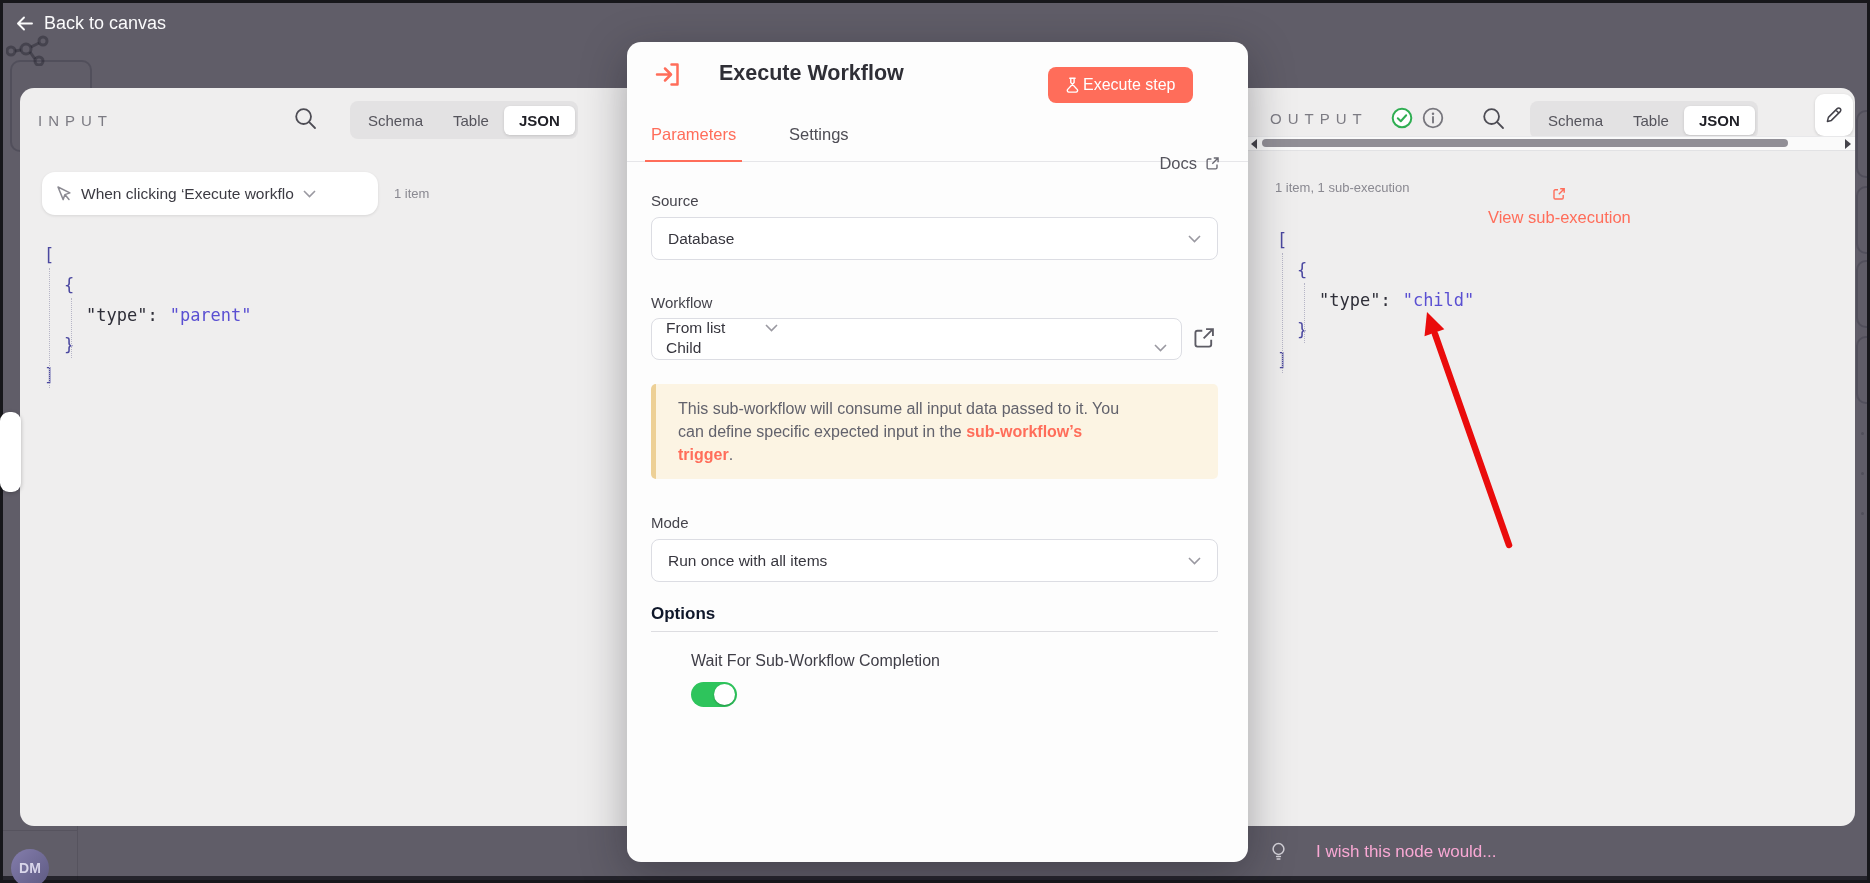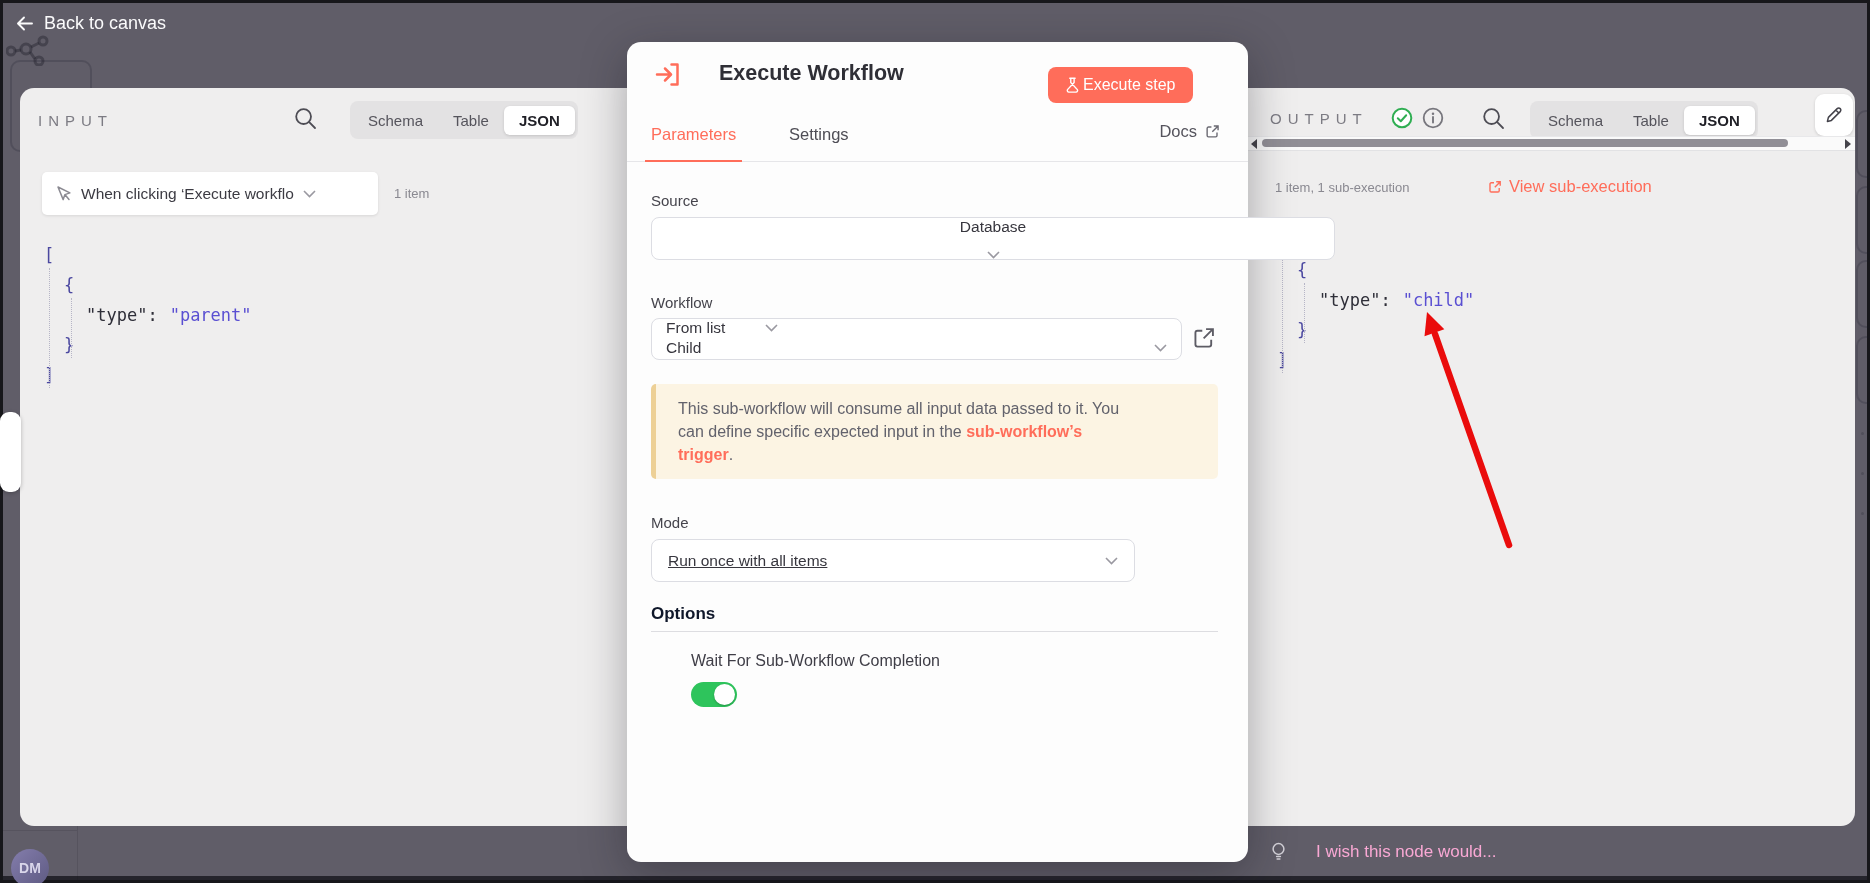--- a/index.html
+++ b/index.html
@@ -19,21 +19,21 @@
   
   .ndv{left:20px;top:88px;width:1835px;height:738px;background:#efeeee;border-radius:14px;}
   .side-handle{left:0;top:412px;width:21px;height:80px;background:#ffffff;border-radius:9px;
     box-shadow:0 1px 4px rgba(0,0,0,.25);}
   .panel-title{font-size:15px;font-weight:500;letter-spacing:6px;color:#7c7b83;}
 
   .seg-tabs{display:flex;align-items:center;background:#e3e2e3;border-radius:8px;padding:3px;height:38px;box-sizing:border-box;}
   .seg-tab{padding:6px 15px;font-size:15px;color:#55545c;border-radius:6px;white-space:nowrap;cursor:pointer;}
   .seg-tab.active{background:#ffffff;color:#1f1f26;font-weight:bold;box-shadow:0 1px 3px rgba(0,0,0,.14);}
 
-  .run-pill{display:flex;align-items:center;gap:9px;background:#fff;border-radius:5px;height:43px;
+  .run-pill{display:flex;align-items:center;gap:9px;background:#fff;border-radius:13px;height:43px;
     padding:0 12px 0 13px;box-sizing:border-box;box-shadow:0 1px 3px rgba(0,0,0,.10);cursor:pointer;}
   .run-pill .txt{font-size:15.5px;color:#3c3b43;white-space:nowrap;overflow:hidden;max-width:252px;}
   .muted{color:#8a8991;font-size:13px;text-align:center;}
 
   
   .code{font-family:"DejaVu Sans Mono",monospace;font-size:17px;}
   .cl{height:30px;line-height:30px;white-space:pre;}
   .ind1{display:inline-block;width:20px;}
   .ind2{display:inline-block;width:42px;}
   .pn{color:#4b48a0;}
@@ -43,21 +43,21 @@
 
   
   .modal{left:627px;top:42px;width:621px;height:820px;background:#fdfdfd;border-radius:14px;
     box-shadow:0 12px 45px rgba(20,20,30,.35);}
   .modal-title{font-size:21.5px;font-weight:600;color:#2f2f36;}
   .exec-btn{display:flex;align-items:center;gap:3px;background:#ff6d5a;border-radius:8px;height:36px;
     padding:0 17px;color:#fff;font-size:16px;cursor:pointer;border:none;}
   .ndv-tab{font-size:16.5px;line-height:52px;padding:0 6px;cursor:pointer;}
   .ndv-tab.active{color:#ff6d5a;border-bottom:2px solid #ff6d5a;}
   .ndv-tab.idle{color:#4e4d55;}
-  .docs{display:flex;align-items:center;gap:8px;color:#55545d;font-size:16.5px;cursor:pointer;}
+  .docs{display:flex;align-items:center;gap:8px;color:#55545d;font-size:16.5px;cursor:pointer;margin-top:32px;}
   .field-label{font-size:15px;color:#45444c;}
   .select{display:flex;align-items:center;background:#fff;border:1px solid #dcdde3;border-radius:8px;
     height:43px;box-sizing:border-box;padding:0 16px;font-size:15.5px;color:#37363e;cursor:pointer;}
   .select .grow{flex:1;}
   .wf-box{display:flex;align-items:stretch;background:#fff;border:1px solid #dcdde3;border-radius:8px;
     height:42px;box-sizing:border-box;font-size:15.5px;color:#37363e;}
   .wf-seg{display:flex;align-items:center;padding:0 14px;cursor:pointer;}
   .wf-div{width:1px;background:#e0e1e7;}
   .notice{background:#fcf4e3;border-left:5px solid #edd096;border-radius:5px;
     padding:13px 85px 13px 22px;font-size:16px;line-height:23px;color:#62626c;}
@@ -190,21 +190,21 @@
         </svg>
     </span>
   </div>
 
   <div class="abs scroll-track" style="left:1248px;top:136px;width:607px;height:13px;"></div>
   <div class="abs tri-l" style="left:1251px;top:139px;"></div>
   <div class="abs tri-r" style="left:1845px;top:139px;"></div>
   <div class="scroll-thumb" style="left:1262px;top:139px;width:526px;height:8px;"></div>
 
   <div class="abs muted" style="left:1275px;top:180px;">1 item, 1 sub-execution</div>
-  <div class="abs view-link" style="left:1488px;top:177px;">
+  <div class="abs view-link" style="left:1488px;top:187px;flex-direction:column;">
     <span class="icon">
       <svg width="14" height="14" viewBox="0 0 14 14">
           <path d="M6 2.8 H3.2 A1.2 1.2 0 0 0 2 4 V10.8 A1.2 1.2 0 0 0 3.2 12 H10 A1.2 1.2 0 0 0 11.2 10.8 V8" fill="none" stroke="#ff6d5a" stroke-width="1.4"></path>
           <path d="M8.2 1.8 H12.2 V5.8 M12 2 L6.8 7.2" fill="none" stroke="#ff6d5a" stroke-width="1.4"></path>
         </svg>
     </span>
     <span>View sub-execution</span>
   </div>
 
   <div class="abs code" style="left:1277px;top:225px;">
@@ -249,21 +249,21 @@
         <span class="icon">
           <svg width="15" height="15" viewBox="0 0 14 14">
               <path d="M6 2.8 H3.2 A1.2 1.2 0 0 0 2 4 V10.8 A1.2 1.2 0 0 0 3.2 12 H10 A1.2 1.2 0 0 0 11.2 10.8 V8" fill="none" stroke="#6a6972" stroke-width="1.3"></path>
               <path d="M8.2 1.8 H12.2 V5.8 M12 2 L6.8 7.2" fill="none" stroke="#6a6972" stroke-width="1.3"></path>
             </svg>
         </span>
       </div>
     </div>
 
     <div class="abs field-label" style="left:24px;top:150px;">Source</div>
-    <div class="abs select" style="left:24px;top:175px;width:684px;flex-direction:column;">
+    <div class="abs select" style="left:24px;top:175px;width:567px;">
       <span class="grow">Database</span>
       <span class="icon">
         <svg width="13" height="8" viewBox="0 0 13 8">
             <polyline points="1,1 6.5,6.5 12,1" fill="none" stroke="#9a99a1" stroke-width="1.6"></polyline>
           </svg>
       </span>
     </div>
 
     <div class="abs field-label" style="left:24px;top:252px;">Workflow</div>
     <div class="abs wf-box" style="left:24px;top:276px;width:531px;flex-direction:column;">
@@ -290,21 +290,21 @@
           <path d="M6 2.8 H3.2 A1.2 1.2 0 0 0 2 4 V10.8 A1.2 1.2 0 0 0 3.2 12 H10 A1.2 1.2 0 0 0 11.2 10.8 V8" fill="none" stroke="#5d5c65" stroke-width="1.1"></path>
           <path d="M8.2 1.8 H12.2 V5.8 M12 2 L6.8 7.2" fill="none" stroke="#5d5c65" stroke-width="1.1"></path>
         </svg>
     </span>
 
     <div class="abs notice" style="left:24px;top:342px;width:567px;box-sizing:border-box;">
       <span>This sub-workflow will consume all input data passed to it. You can define specific expected input in the </span><b>sub-workflow’s trigger</b><span>.</span>
     </div>
 
     <div class="abs field-label" style="left:24px;top:472px;">Mode</div>
-    <div class="abs select" style="left:24px;top:497px;width:484px;text-decoration:underline;">
+    <div class="abs select" style="left:24px;top:497px;width:567px;">
       <span class="grow">Run once with all items</span>
       <span class="icon">
         <svg width="13" height="8" viewBox="0 0 13 8">
             <polyline points="1,1 6.5,6.5 12,1" fill="none" stroke="#9a99a1" stroke-width="1.6"></polyline>
           </svg>
       </span>
     </div>
 
     <div class="abs options-title" style="left:24px;top:562px;">Options</div>
     <div class="abs rule" style="left:24px;top:589px;width:567px;"></div>

